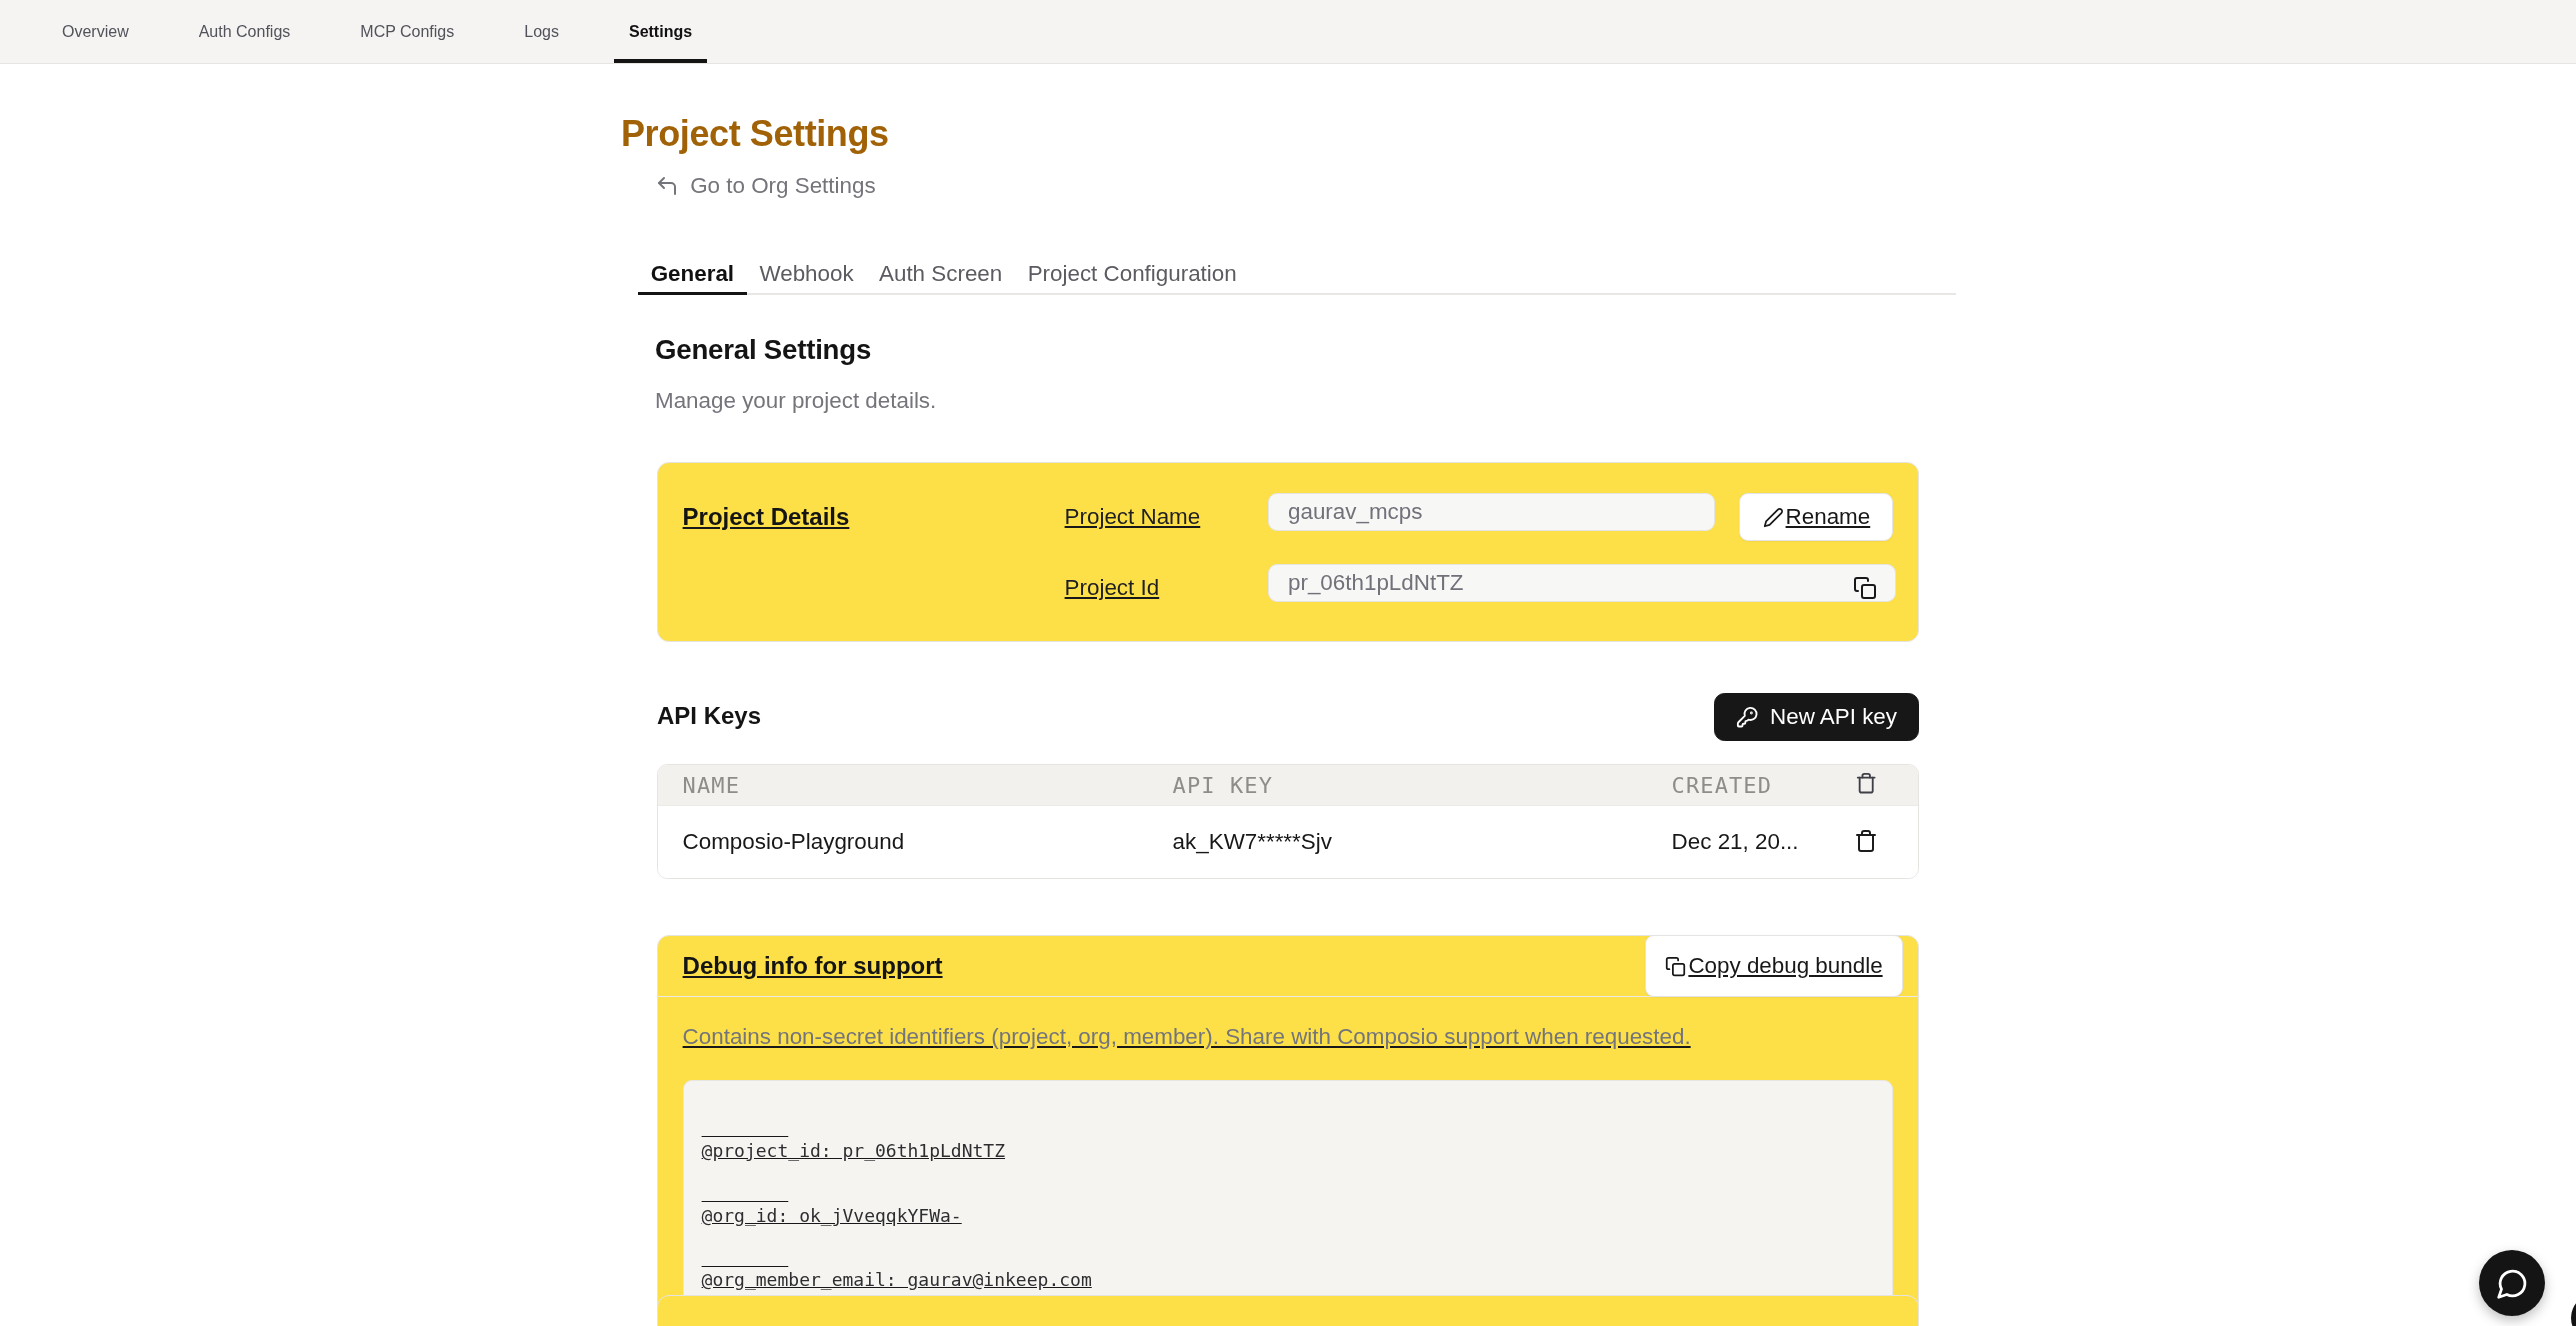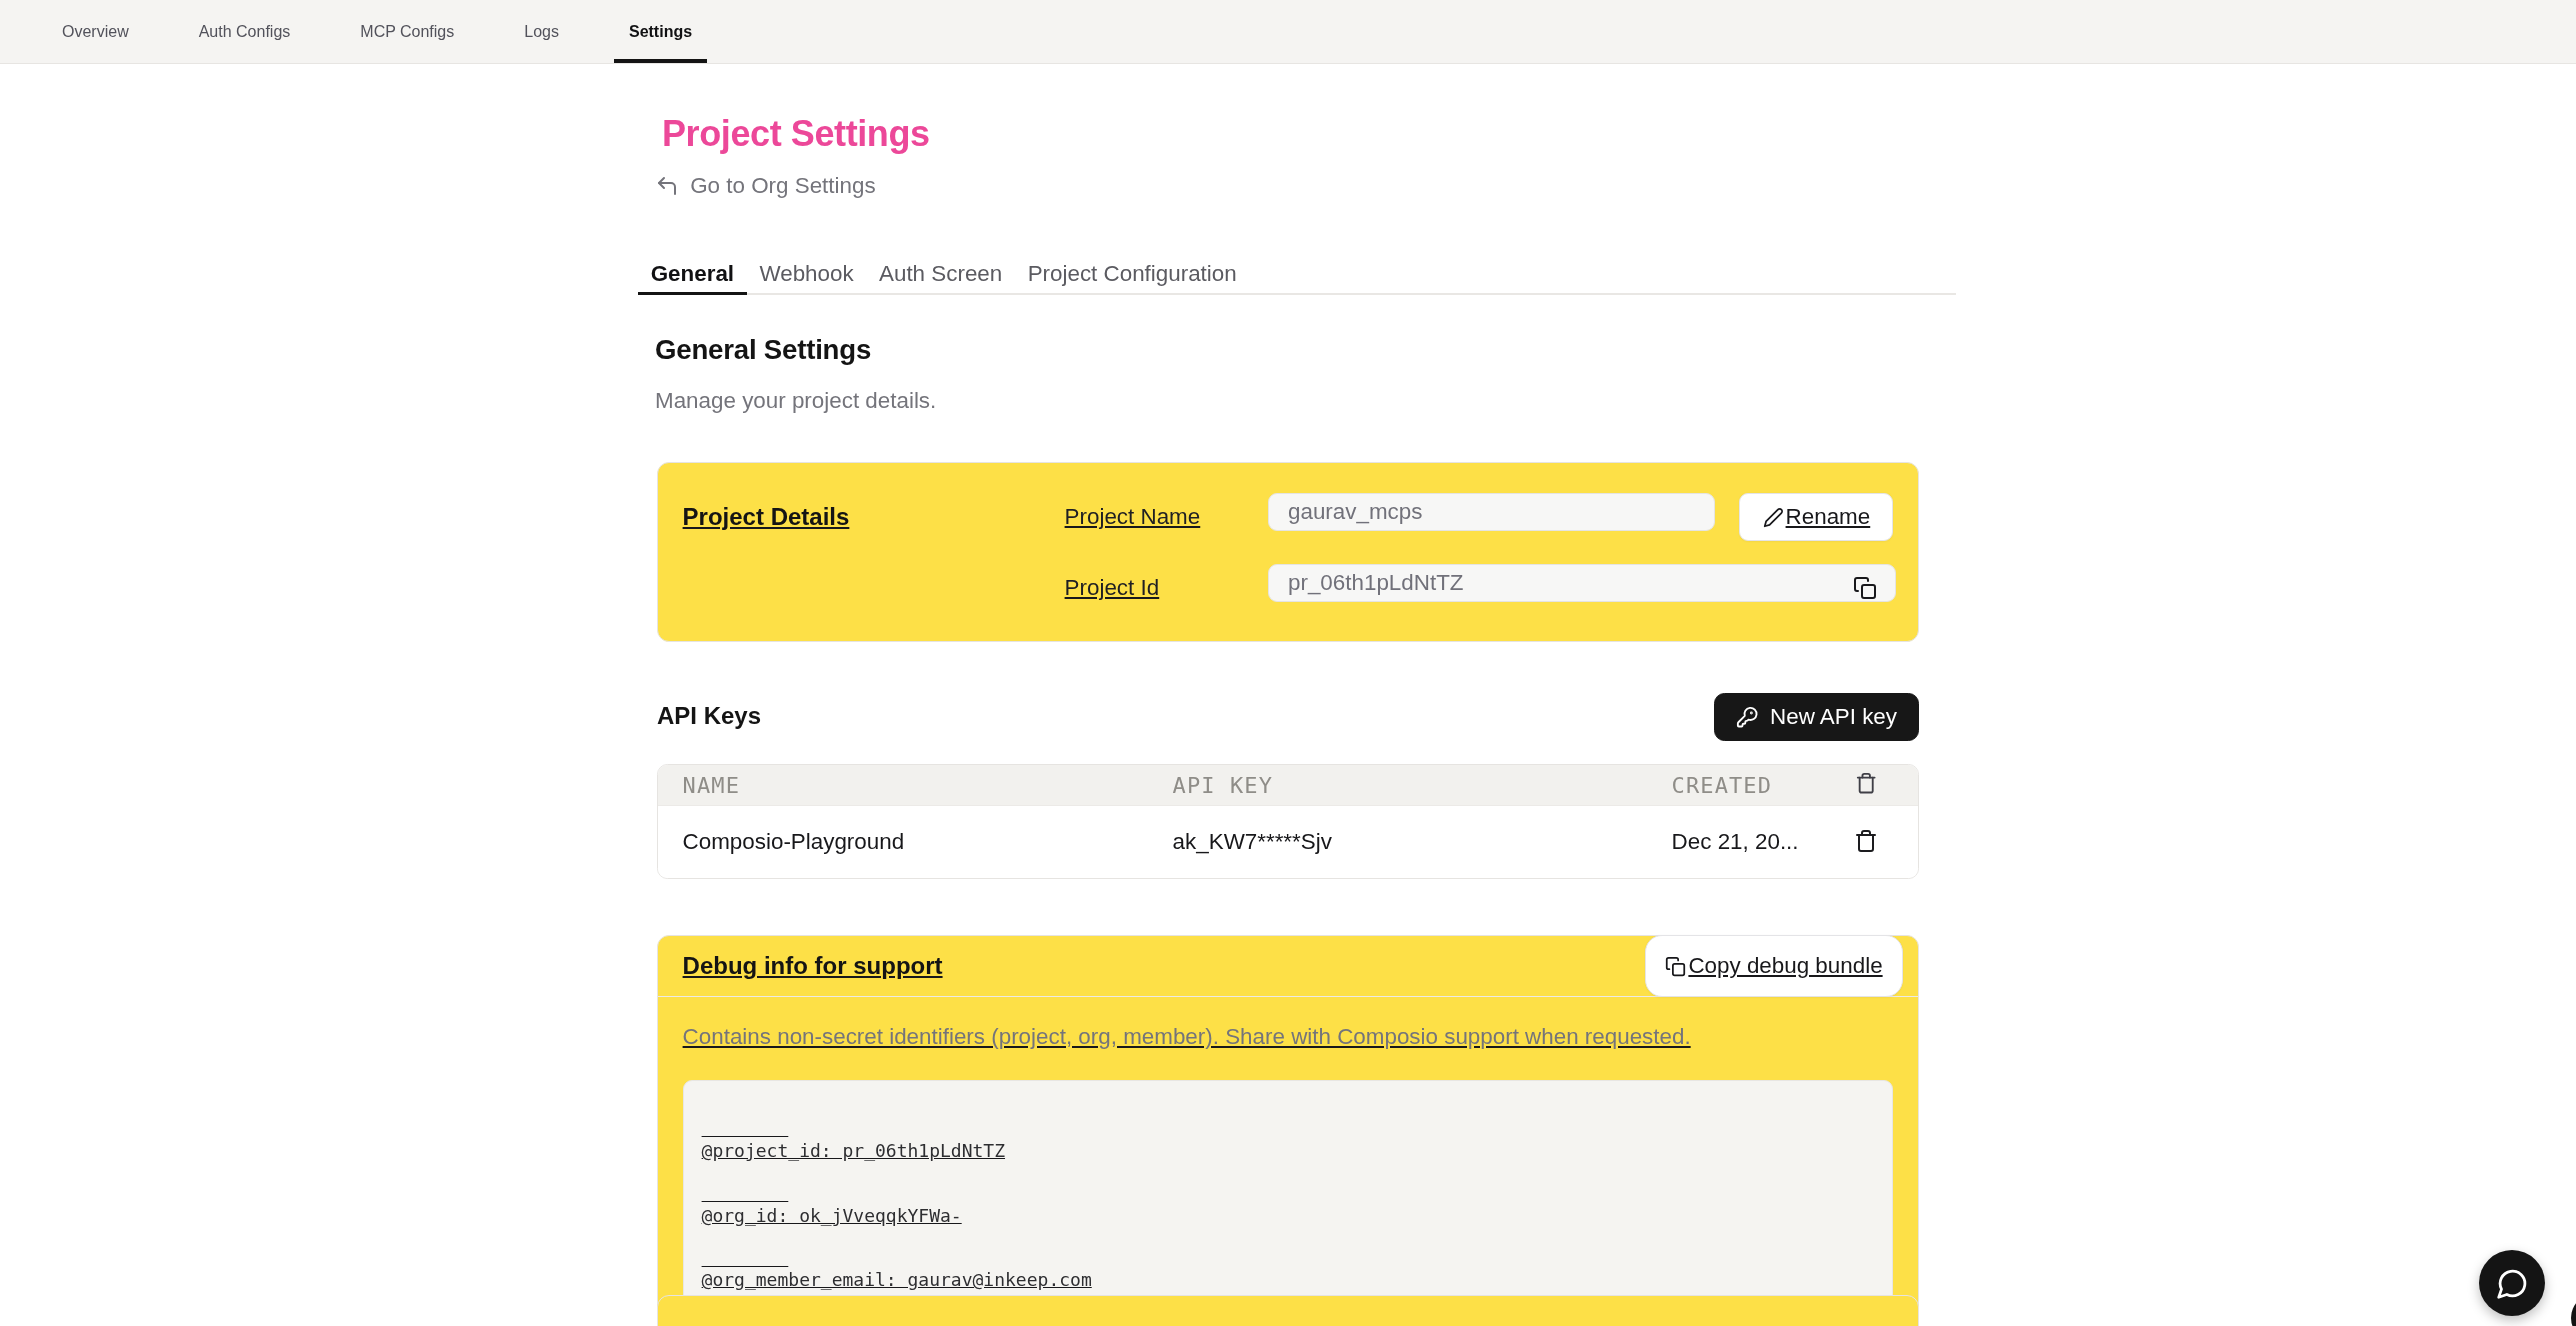--- a/index.html
+++ b/index.html
@@ -11,22 +11,22 @@
   .topnav { position:absolute; top:0; left:0; width:2576px; height:64px;
     background:#f5f4f2; border-bottom:1.5px solid #e7e5e2;
     display:flex; align-items:stretch; padding-left:34px; }
   .nav-item { position:relative; display:flex; align-items:center;
     font-size:16px; color:#52525b; margin-right:42px; cursor:pointer; white-space:nowrap;margin-left:28px; }
   .nav-item.active { color:#111113; font-weight:600; }
   .nav-item.active::after { content:""; position:absolute; left:-15px; right:-15px;
     bottom:0; height:4.5px; background:#141414; }
 
   
-  .page-title { position:absolute; left:662px; top:113px; font-size:36px;
-    font-weight:700; letter-spacing:-0.4px; color:#ec4899; }
+  .page-title { position:absolute; left:621px; top:113px; font-size:36px;
+    font-weight:700; letter-spacing:-0.4px; color:#a16207; }
   .back-link { position:absolute; left:655px; top:173px; display:flex;
     align-items:center; gap:11.2px; font-size:22.4px; color:#74747b; cursor:pointer; }
   .back-link svg { width:24px; height:24px; }
 
   
   .tabstrip { position:absolute; left:638px; top:254px; width:1318px; height:41px;
     display:flex; align-items:center; border-bottom:2.2px solid #e9e7e4; }
   .tab { position:relative; height:100%; display:flex; align-items:center;
     font-size:22.4px; color:#5b5b61; margin:0 12.7px; cursor:pointer; white-space:nowrap; }
   .tab:first-child { margin-left:12.7px; }
@@ -85,21 +85,21 @@
   .trash-btn { background:none; border:none; padding:0; cursor:pointer; color:#3f3f46; }
   .trash-btn svg { width:22.4px; height:22.4px; }
   .trow .trash-btn { color:#1c1c1f; }
   .trow .trash-btn svg { width:24px; height:24px; }
 
   
   .debug-card { position:absolute; left:657px; top:935px; width:1262px; }
   .debug-head { height:61px; display:flex; align-items:center; justify-content:space-between;
     padding:0 15px 0 24.6px; border-bottom:1.5px solid #eceae7; }
   .debug-title { font-size:24px; font-weight:700; color:#141414; }
-  .copydebug-btn { height:62px; padding:0 19.4px;border-radius:17px; }
+  .copydebug-btn { height:62px; padding:0 19.4px; }
   .debug-body { padding:27px 24.6px 24.6px 24.6px; }
   .debug-desc { font-size:22.4px; color:#74747b; }
   .debug-code { margin-top:30px; background:#f5f4f1; border:1.5px solid #e8e6e3;
     border-radius:9px; padding:15.7px 18px;
     font-family:"DejaVu Sans Mono", monospace; font-size:18px; line-height:21.6px;
     color:#2e2e31; white-space:pre; }
 
   
   .partial-card { position:absolute; left:657px; top:1295px; width:1262px; height:67px; }
 

